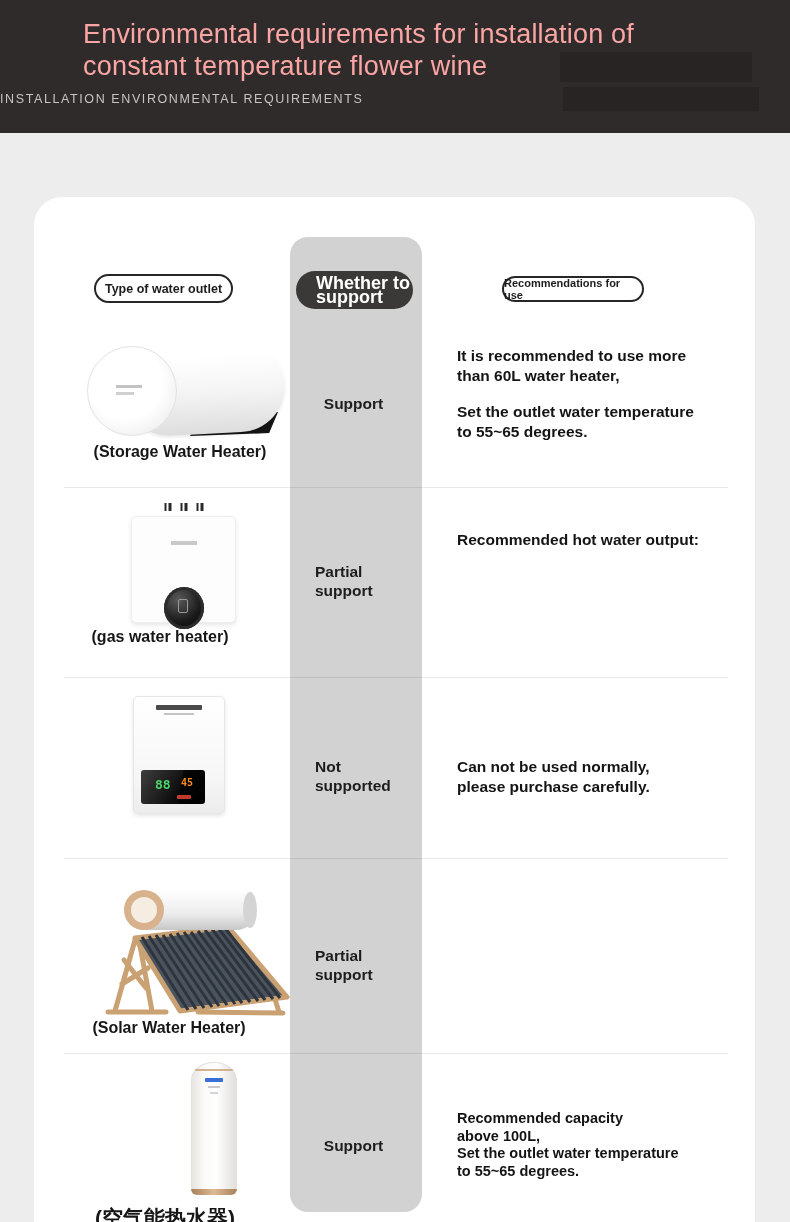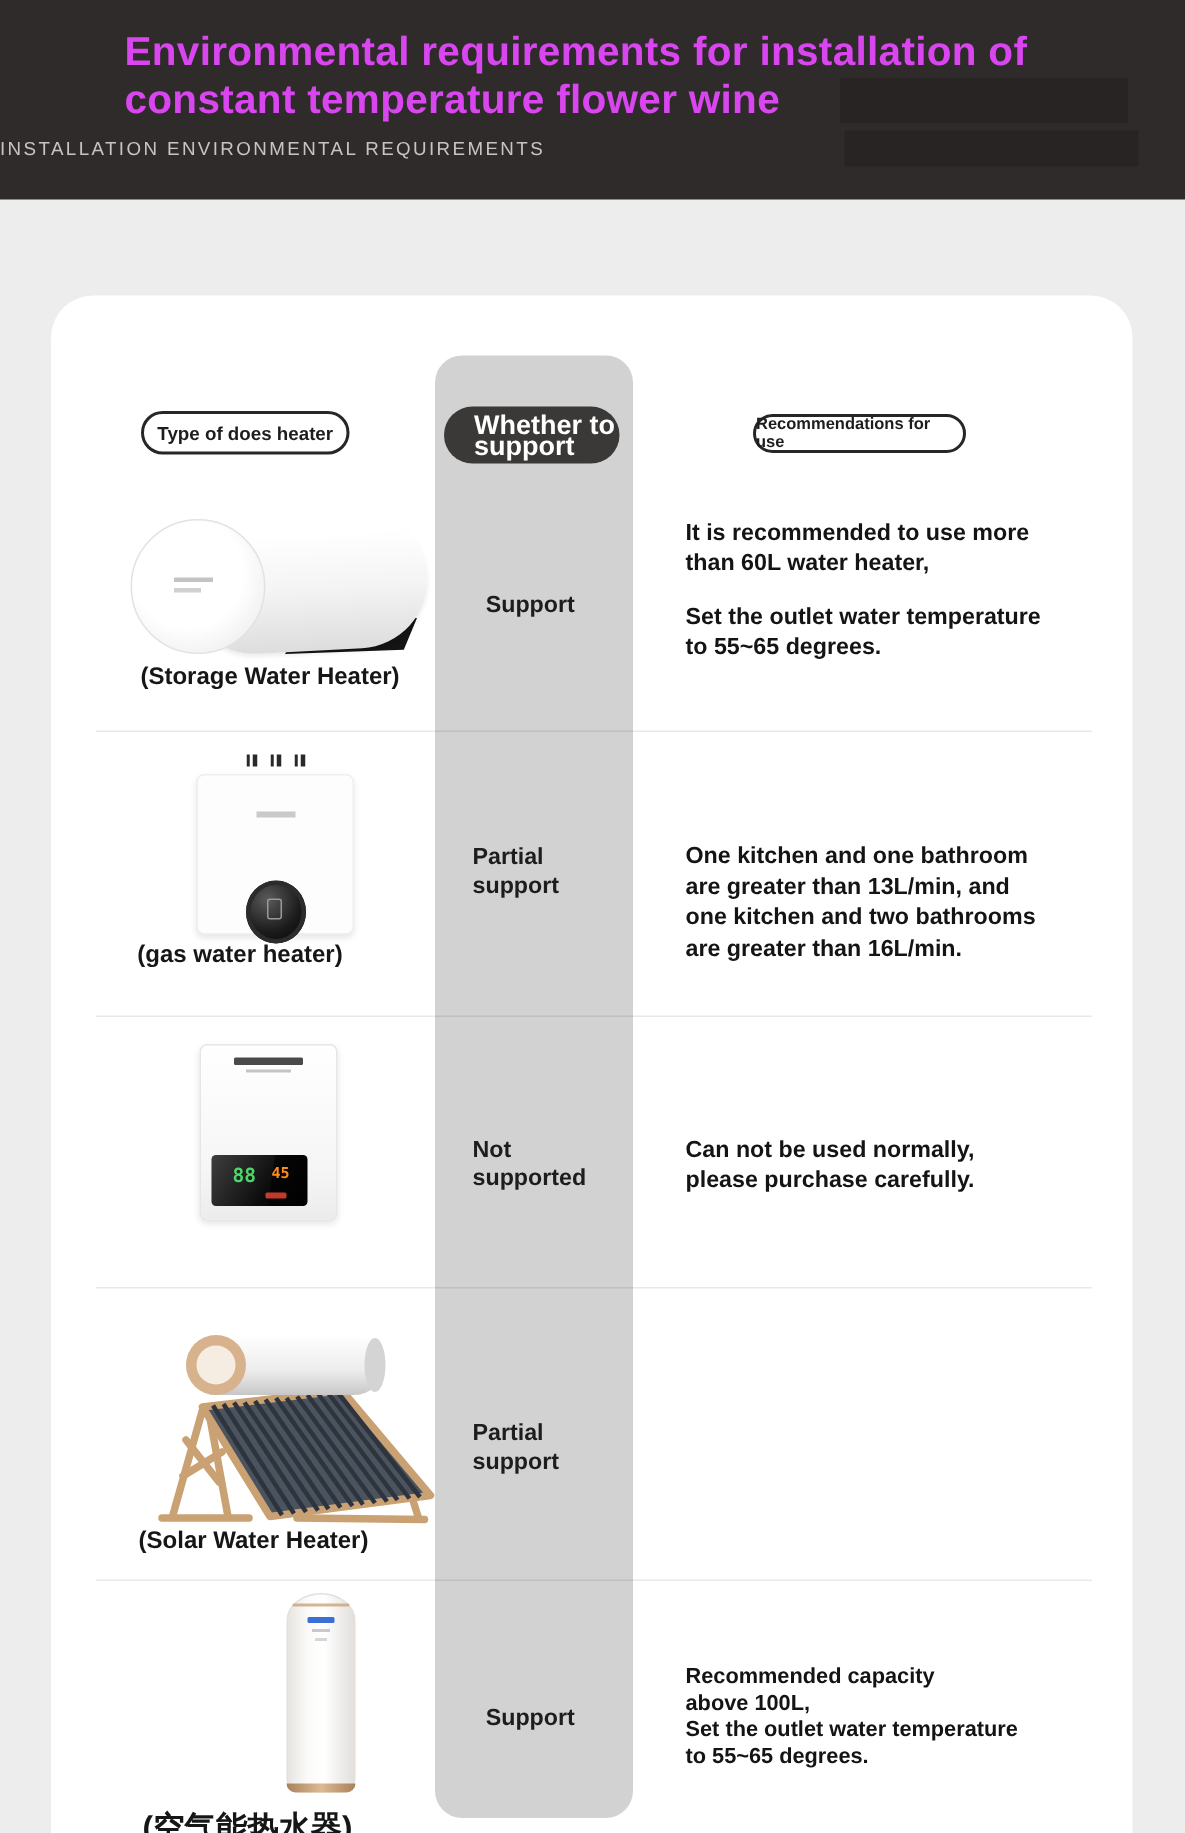--- a/index.html
+++ b/index.html
@@ -12,21 +12,21 @@
   }
   #page { position:relative; width:790px; height:1222px; }
 
   
   .hero {
     position:absolute; left:0; top:0; width:790px; height:133px;
     background:#2f2b2b;
   }
   .hero-title {
     position:absolute; left:83px; top:18px; width:660px;
-    color:#d946ef; font-size:27px; line-height:32px; font-weight:700;
+    color:#fca5a5; font-size:27px; line-height:32px; font-weight:400;
     letter-spacing:.2px;
   }
   .hero-sub {
     position:absolute; left:0; top:92px; width:790px; text-align:left;
     color:#c6c4c4; font-size:12.5px; font-weight:400; letter-spacing:1.6px;
   }
   .hero-patch1 { position:absolute; left:560px; top:52px; width:192px; height:30px; background:rgba(0,0,0,0.14); }
   .hero-patch2 { position:absolute; left:563px; top:87px; width:196px; height:24px; background:rgba(0,0,0,0.14); }
 
   
@@ -126,21 +126,21 @@
   <div class="hero">
     <div class="hero-patch1"></div>
     <div class="hero-patch2"></div>
     <div class="hero-title">Environmental requirements for installation of constant temperature flower wine</div>
     <div class="hero-sub">INSTALLATION ENVIRONMENTAL REQUIREMENTS</div>
   </div>
 
   <div class="card"></div>
   <div class="gray-col"></div>
 
-  <div class="pill-outline pill-type">Type of does heater</div>
+  <div class="pill-outline pill-type">Type of water outlet</div>
   <div class="pill-dark">Whether to support</div>
   <div class="pill-outline pill-rec">Recommendations for use</div>
 
   <div class="img-storage">
     <div class="storage-bracket"></div>
     <div class="storage-tank"></div>
     <div class="storage-cap">
       <div class="storage-logo"></div>
       <div class="storage-logo2"></div>
     </div>
@@ -168,21 +168,21 @@
     </div>
     <div class="gas-body">
       <div class="gas-logo"></div>
       <div class="gas-dial">
           <i></i>
         </div>
     </div>
   </div>
   <div class="caption" style="left:50px; top:628px; width:220px;">(gas water heater)</div>
   <div class="support lefted" style="top:562px;">Partial support</div>
-  <div class="rec" style="left:457px; top:561px; width:236px; line-height:20.5px;">One kitchen and one bathroom are greater than 13L/min, and one kitchen and two bathrooms are greater than 16L/min.</div>
+  <div class="rec" style="left:457px; top:530px; width:300px;">Recommended hot water output:</div>
   <div class="divider" style="top:677px;"></div>
 
   <div class="img-tankless">
     <div class="tl-body"></div>
     <div class="tl-brand"></div>
     <div class="tl-brand2"></div>
     <div class="tl-screen">
       <span class="tl-green">88</span>
       <span class="tl-orange">45</span>
       <span class="tl-btn"></span>

